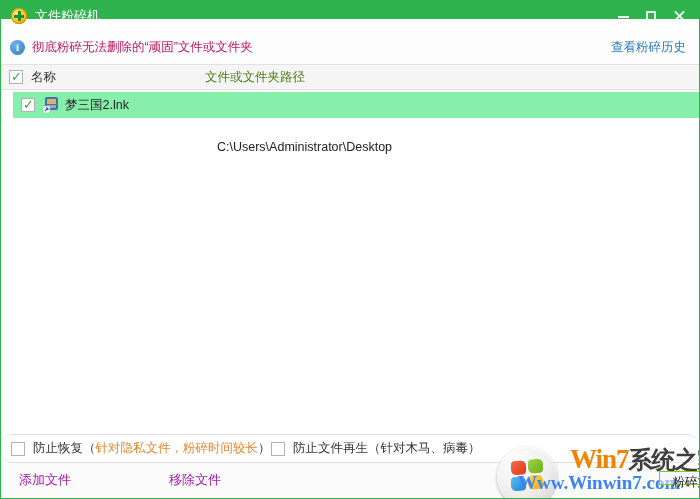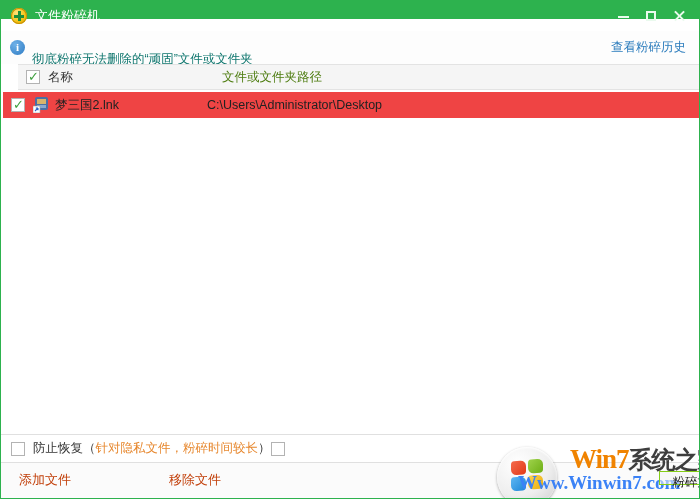--- a/index.html
+++ b/index.html
@@ -26,53 +26,53 @@
   .glyph-close::before { transform:rotate(45deg); }
   .glyph-close::after  { transform:rotate(-45deg); }
 
   
   .infobar { position:absolute; top:30px; left:0; right:0; height:33px; background:#fdfdfd; }
   .info-icon { position:absolute; left:9px; top:40px; margin-top:-31px; width:15px; height:15px; border-radius:50%;
                background:radial-gradient(circle at 35% 30%, #6fb1e8, #2f7cc4); color:#fff;
                font-family:"Liberation Serif",serif; font-weight:bold; font-size:11px;
                text-align:center; line-height:15px; }
   .info-icon::after { content:"i"; }
-  .info-text { position:absolute; left:31px; top:12px; line-height:33px; font-size:12.5px; color:#0f766e; }
+  .info-text { position:absolute; left:31px; top:0; line-height:33px; font-size:12.5px; color:#be185d; }
   .history-link { position:absolute; right:13px; top:0; line-height:33px; font-size:12.5px;
                   color:#2d7dbd; cursor:pointer; text-decoration:none; }
 
   
   .list-header { position:absolute; top:63px; left:0; right:0; height:26px; background:#f5f5f5;
-                 border-top:1px solid #e3e3e3; border-bottom:1px solid #e3e3e3;margin-left:17px; }
+                 border-top:1px solid #e3e3e3; border-bottom:1px solid #e3e3e3; }
   .col-name-label { position:absolute; left:30px; line-height:24px; font-size:12.5px; color:#333; }
   .col-path-label { position:absolute; left:204px; line-height:24px; font-size:12.5px; color:#4d7c0f; }
 
   .cb { position:absolute; width:14px; height:14px; background:#fff; border:1px solid #b3b3b3; }
   .cb.checked::after { content:"✓"; position:absolute; left:1px; top:-2px; color:#3fa03f;
                        font-size:13px; font-weight:bold; }
   .hdr-cb { left:8px; top:5px; }
 
-  .file-row { position:absolute; top:91px; left:2px; right:0; height:26px; background:#ef4444;padding-left:26px; }
+  .file-row { position:absolute; top:91px; left:12px; right:0; height:26px; background:#86efac;padding-left:26px; }
   .row-cb { left:8px; top:6px; }
   .file-icon { position:absolute; left:30px; top:5px; width:16px; height:16px; }
   .file-name { position:absolute; left:52px; line-height:26px; font-size:12.5px; color:#222; }
-  .file-path { position:absolute; left:204px; line-height:26px; font-size:12.5px; color:#222; }
+  .file-path { position:absolute; left:204px; line-height:26px; font-size:12.5px; color:#222;margin-top:42px; }
 
   
   .options { position:absolute; top:433px; left:0; right:0; height:29px; background:#fff;
-             border-top:1px solid #e0e0e0; border-bottom:1px solid #e0e0e0; }
+             border-top:1px solid #e0e0e0; border-bottom:1px solid #e0e0e0;border-radius:12px; }
   .opt-cb1 { left:10px; top:7px; }
   .opt-cb2 { left:270px; top:7px; }
   .opt-label1 { position:absolute; left:32px; line-height:27px; font-size:12.5px; color:#333; }
   .opt-label2 { position:absolute; left:292px; line-height:27px; font-size:12.5px; color:#333; }
   .hl { color:#e7882f; }
 
   
   .footer { position:absolute; top:462px; left:0; right:0; bottom:0; background:#fbfbfb; }
-  .footer-link { position:absolute; top:0; line-height:34px; font-size:13px; color:#c2410c; cursor:pointer; }
+  .footer-link { position:absolute; top:0; line-height:34px; font-size:13px; color:#a21caf; cursor:pointer; }
   .add-file { left:18px; }
   .remove-file { left:168px; }
   .shred-btn { position:absolute; left:658px; top:8px; width:77px; height:14px; z-index:3;
                background:rgba(244,244,244,0.55); border:1px solid #84cc16;
                font-size:12.5px; color:#222; text-align:center; line-height:21px; cursor:pointer; }
 
   
   .watermark { position:absolute; left:0; top:0; width:700px; height:499px; z-index:2; pointer-events:none; }
   .wm-circle { position:absolute; left:496px; top:446px; width:60px; height:60px; border-radius:50%;
                background:radial-gradient(circle at 35% 28%, #ffffff, #eeeeee 55%, #c9c9c9);
@@ -135,20 +135,21 @@
       </svg>
     </span>
     <span class="file-name">梦三国2.lnk</span>
     <span class="file-path">C:\Users\Administrator\Desktop</span>
   </div>
 
   <div class="options">
     <span class="cb opt-cb1"></span>
     <span class="opt-label1"><span>防止恢复（</span><span class="hl">针对隐私文件，粉碎时间较长</span><span>）</span></span>
     <span class="cb opt-cb2"></span>
+    <span class="opt-label2">防止文件再生（针对木马、病毒）</span>
   </div>
 
   <div class="footer">
     <a class="footer-link add-file">添加文件</a>
     <a class="footer-link remove-file">移除文件</a>
     <button class="shred-btn">粉碎文件</button>
   </div>
 
   <div class="watermark">
     <div class="wm-circle">

